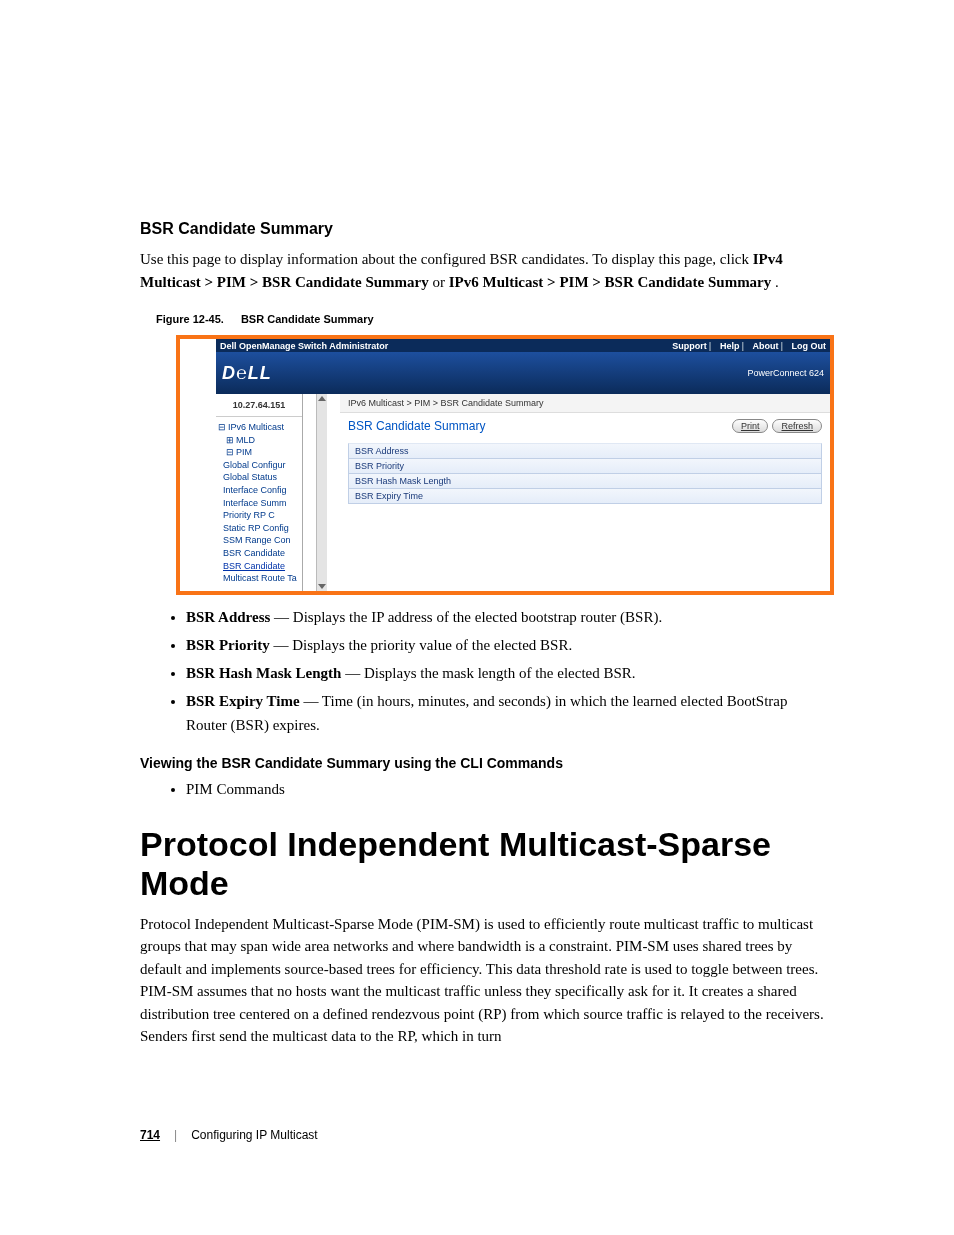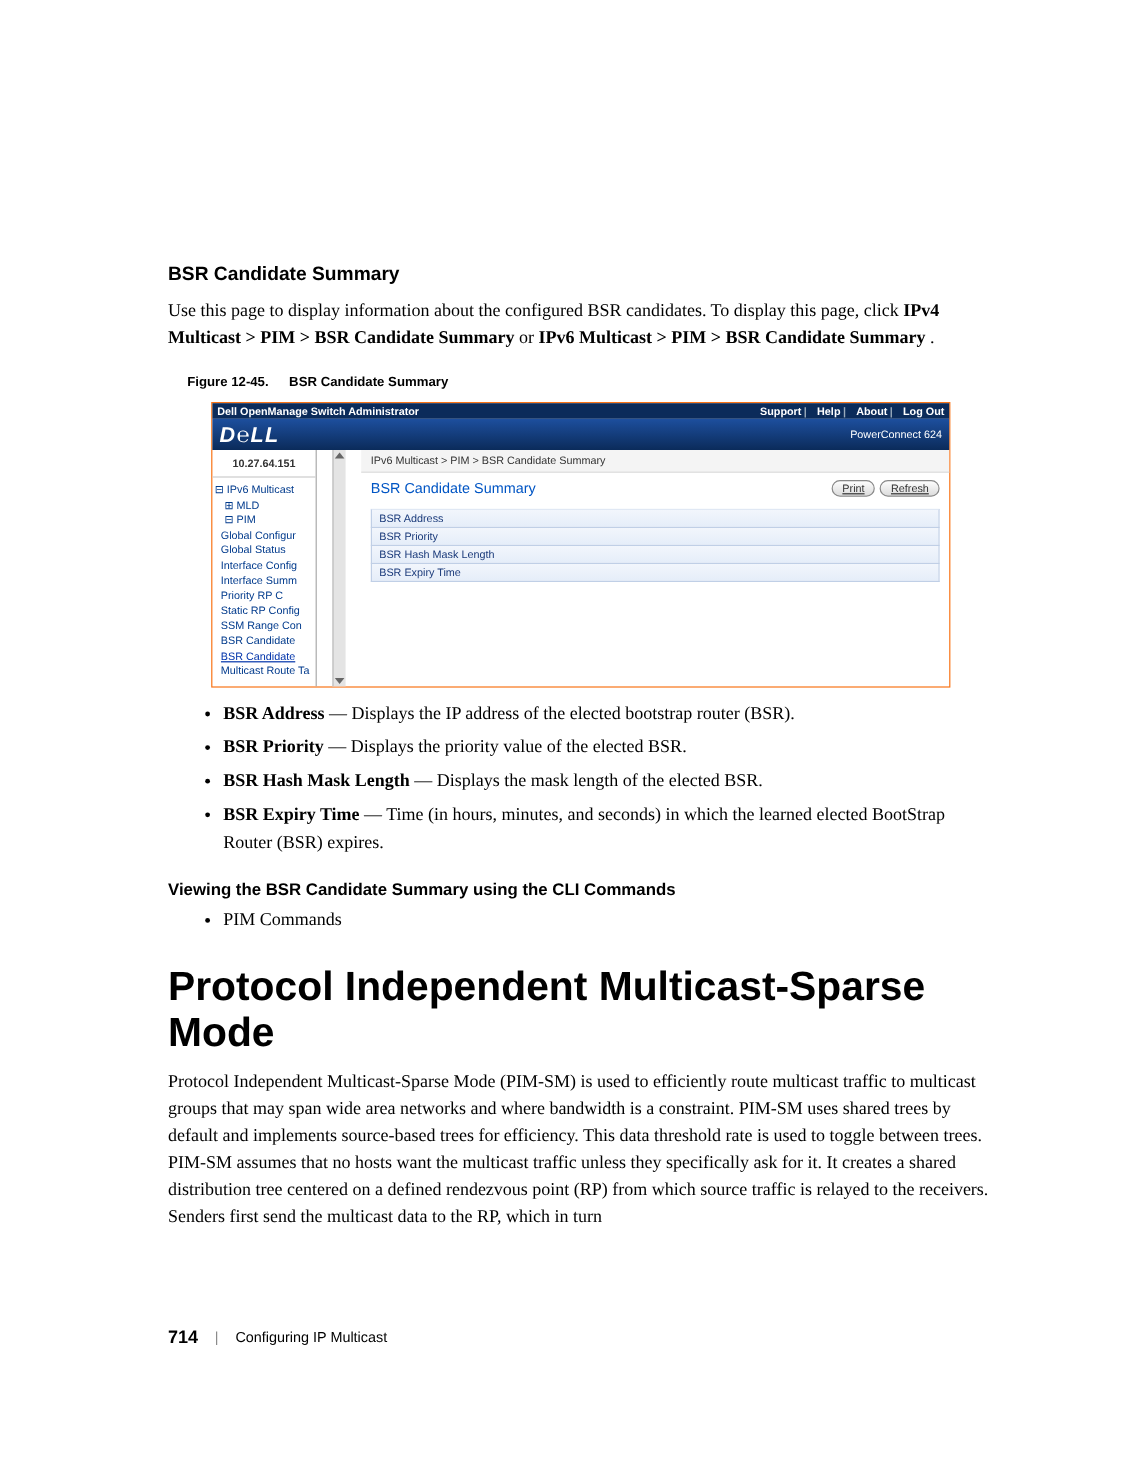--- a/index.html
+++ b/index.html
@@ -29,43 +29,44 @@
     font-family: Arial, Helvetica, sans-serif;
     font-size: 11px;
     font-weight: bold;
     margin: 20px 0 10px 16px;
   }
   .figure-caption .fignum { margin-right: 14px; }
   
   .screenshot {
     width: 614px;
     margin: 0 0 10px 36px;
-    border: 1px solid #f97316;
+    border: 4px solid #f97316;
     font-family: Arial, Helvetica, sans-serif;
     font-size: 10px;
     color: #000;
     background: #fff;
+    padding-left: 36px;
   }
   .ss-topbar {
     background: #0b2b5a;
     color: #fff;
     display: flex;
     justify-content: space-between;
     align-items: center;
     height: 13px;
     padding: 0 4px;
     font-size: 9px;
     font-weight: bold;
   }
   .ss-topbar .right a { color:#fff; margin-left:4px; }
   .ss-topbar .sep { margin:0 2px; color:#9ab; }
   .ss-logobar {
     background: linear-gradient(#1d4f9e,#0b2b5a);
     display:flex; justify-content:space-between; align-items:center;
-    height:26px; padding:0 6px;
+    height:42px; padding:0 6px;
   }
   .dell-logo {
     color:#fff; font-weight:bold; font-style:italic; font-size:18px;
     letter-spacing:1px;
   }
   .device-label { color:#fff; font-size:9px; }
   .ss-body { display:flex;gap:13px; }
   .ss-side {
     width: 86px; border-right:1px solid #aaa;
     font-size:9px; color:#003a8c;
@@ -145,21 +146,21 @@
     font-size: 34px;
     font-weight: bold;
     margin: 24px 0 10px 0;
   }
   .footer {
     margin-top: 80px;
     font-family: Arial, Helvetica, sans-serif;
     font-size: 12px;
     display:flex; align-items:center; gap:14px;
   }
-  .footer .pnum { font-weight:bold; font-size:15px; }
+  .footer .pnum { font-weight:bold; font-size:12px;text-decoration:underline; }
   .footer .bar { color:#888; }
 </style>
 </head>
 <body>
 
 <div class="page">
 
   <h3 class="sub-heading">BSR Candidate Summary</h3>
 
   <p class="body-text">

